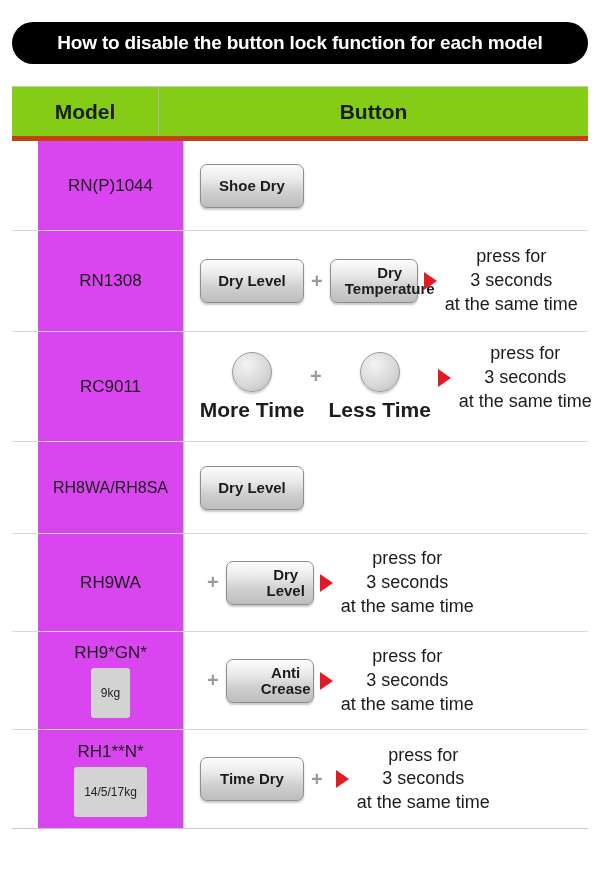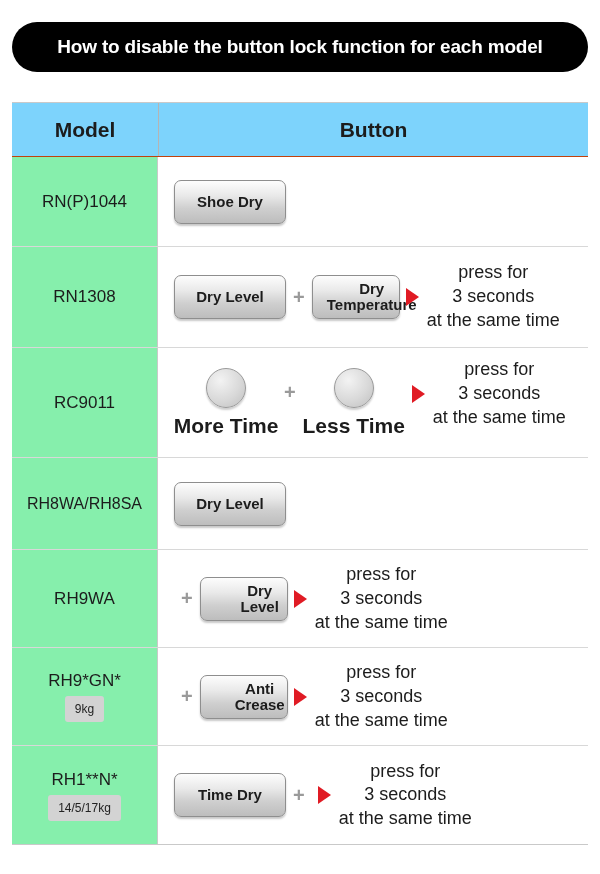--- a/index.html
+++ b/index.html
@@ -17,24 +17,24 @@
   .page {
     width: 600px;
     height: 874px;
     position: relative;
     box-sizing: border-box;
     padding: 0;
   }
 
   
   .title-bar {
-    margin: 22px 12px 30px 12px;
+    margin: 22px 12px 22px 12px;
     background: #000000;
     border-radius: 26px;
-    height: 50px;
+    height: 42px;
     display: flex;
     align-items: center;
     justify-content: center;
     padding: 0 18px;
     box-sizing: border-box;
   }
   .title-text {
     color: #ffffff;
     font-size: 19px;
     font-weight: bold;
@@ -50,22 +50,22 @@
   }
   .row {
     display: flex;
     border-bottom: 1px solid #d8d8d8;
     min-height: 56px;
     box-sizing: border-box;
   }
   .row:last-child { border-bottom: none; }
 
   .head-row {
-    background: #7dd3fc;
-    border-bottom: 1px solid #c2410c;
+    background: #84cc16;
+    border-bottom: 5px solid #c2410c;
     min-height: 54px;
   }
   .head-cell-model,
   .head-cell-button {
     display: flex;
     align-items: center;
     justify-content: center;
     font-size: 21px;
     font-weight: bold;
     color: #1c1c1c;
@@ -75,39 +75,40 @@
     flex: 0 0 146px;
     border-right: 1px solid #b4b4b4;
   }
   .head-cell-button {
     flex: 1 1 auto;
   }
 
   .cell-model {
     width: 146px;
     flex: 0 0 146px;
-    background: #86efac;
+    background: #d946ef;
     border-right: 1px solid #c9c9c9;
     display: flex;
     flex-direction: column;
     align-items: center;
     justify-content: center;
     text-align: center;
     font-size: 17px;
     color: #1c1c1c;
     box-sizing: border-box;
     padding: 6px 2px;
+    margin-left: 26px;
   }
   .model-name { line-height: 1.15; }
   .model-sub {
     margin-top: 5px;
     background: #d3d3d3;
     border-radius: 3px;
     font-size: 12px;
-    padding: 6px 10px;
+    padding: 18px 10px;
     color: #222;
   }
 
   .cell-button {
     flex: 1 1 auto;
     display: flex;
     align-items: center;
     padding: 10px 6px 10px 16px;
     box-sizing: border-box;
   }
@@ -123,21 +124,21 @@
     background: linear-gradient(to bottom, #fdfdfd 0%, #e9e9e9 35%, #cfcfcf 65%, #bdbdbd 100%);
     box-shadow: 0 2px 2px rgba(0,0,0,0.22);
     font-weight: bold;
     font-size: 15px;
     color: #1c1c1c;
     line-height: 1.05;
     padding: 0 8px;
     min-height: 44px;
     box-sizing: border-box;
   }
-  .btn.w1 { width: 112px; }
+  .btn.w1 { width: 104px; }
   .btn.w2 { width: 88px; padding-left: 40px; }
 
   .plus {
     color: #9a9a9a;
     font-size: 20px;
     font-weight: bold;
     margin: 0 7px;
     flex: 0 0 auto;
   }
 

